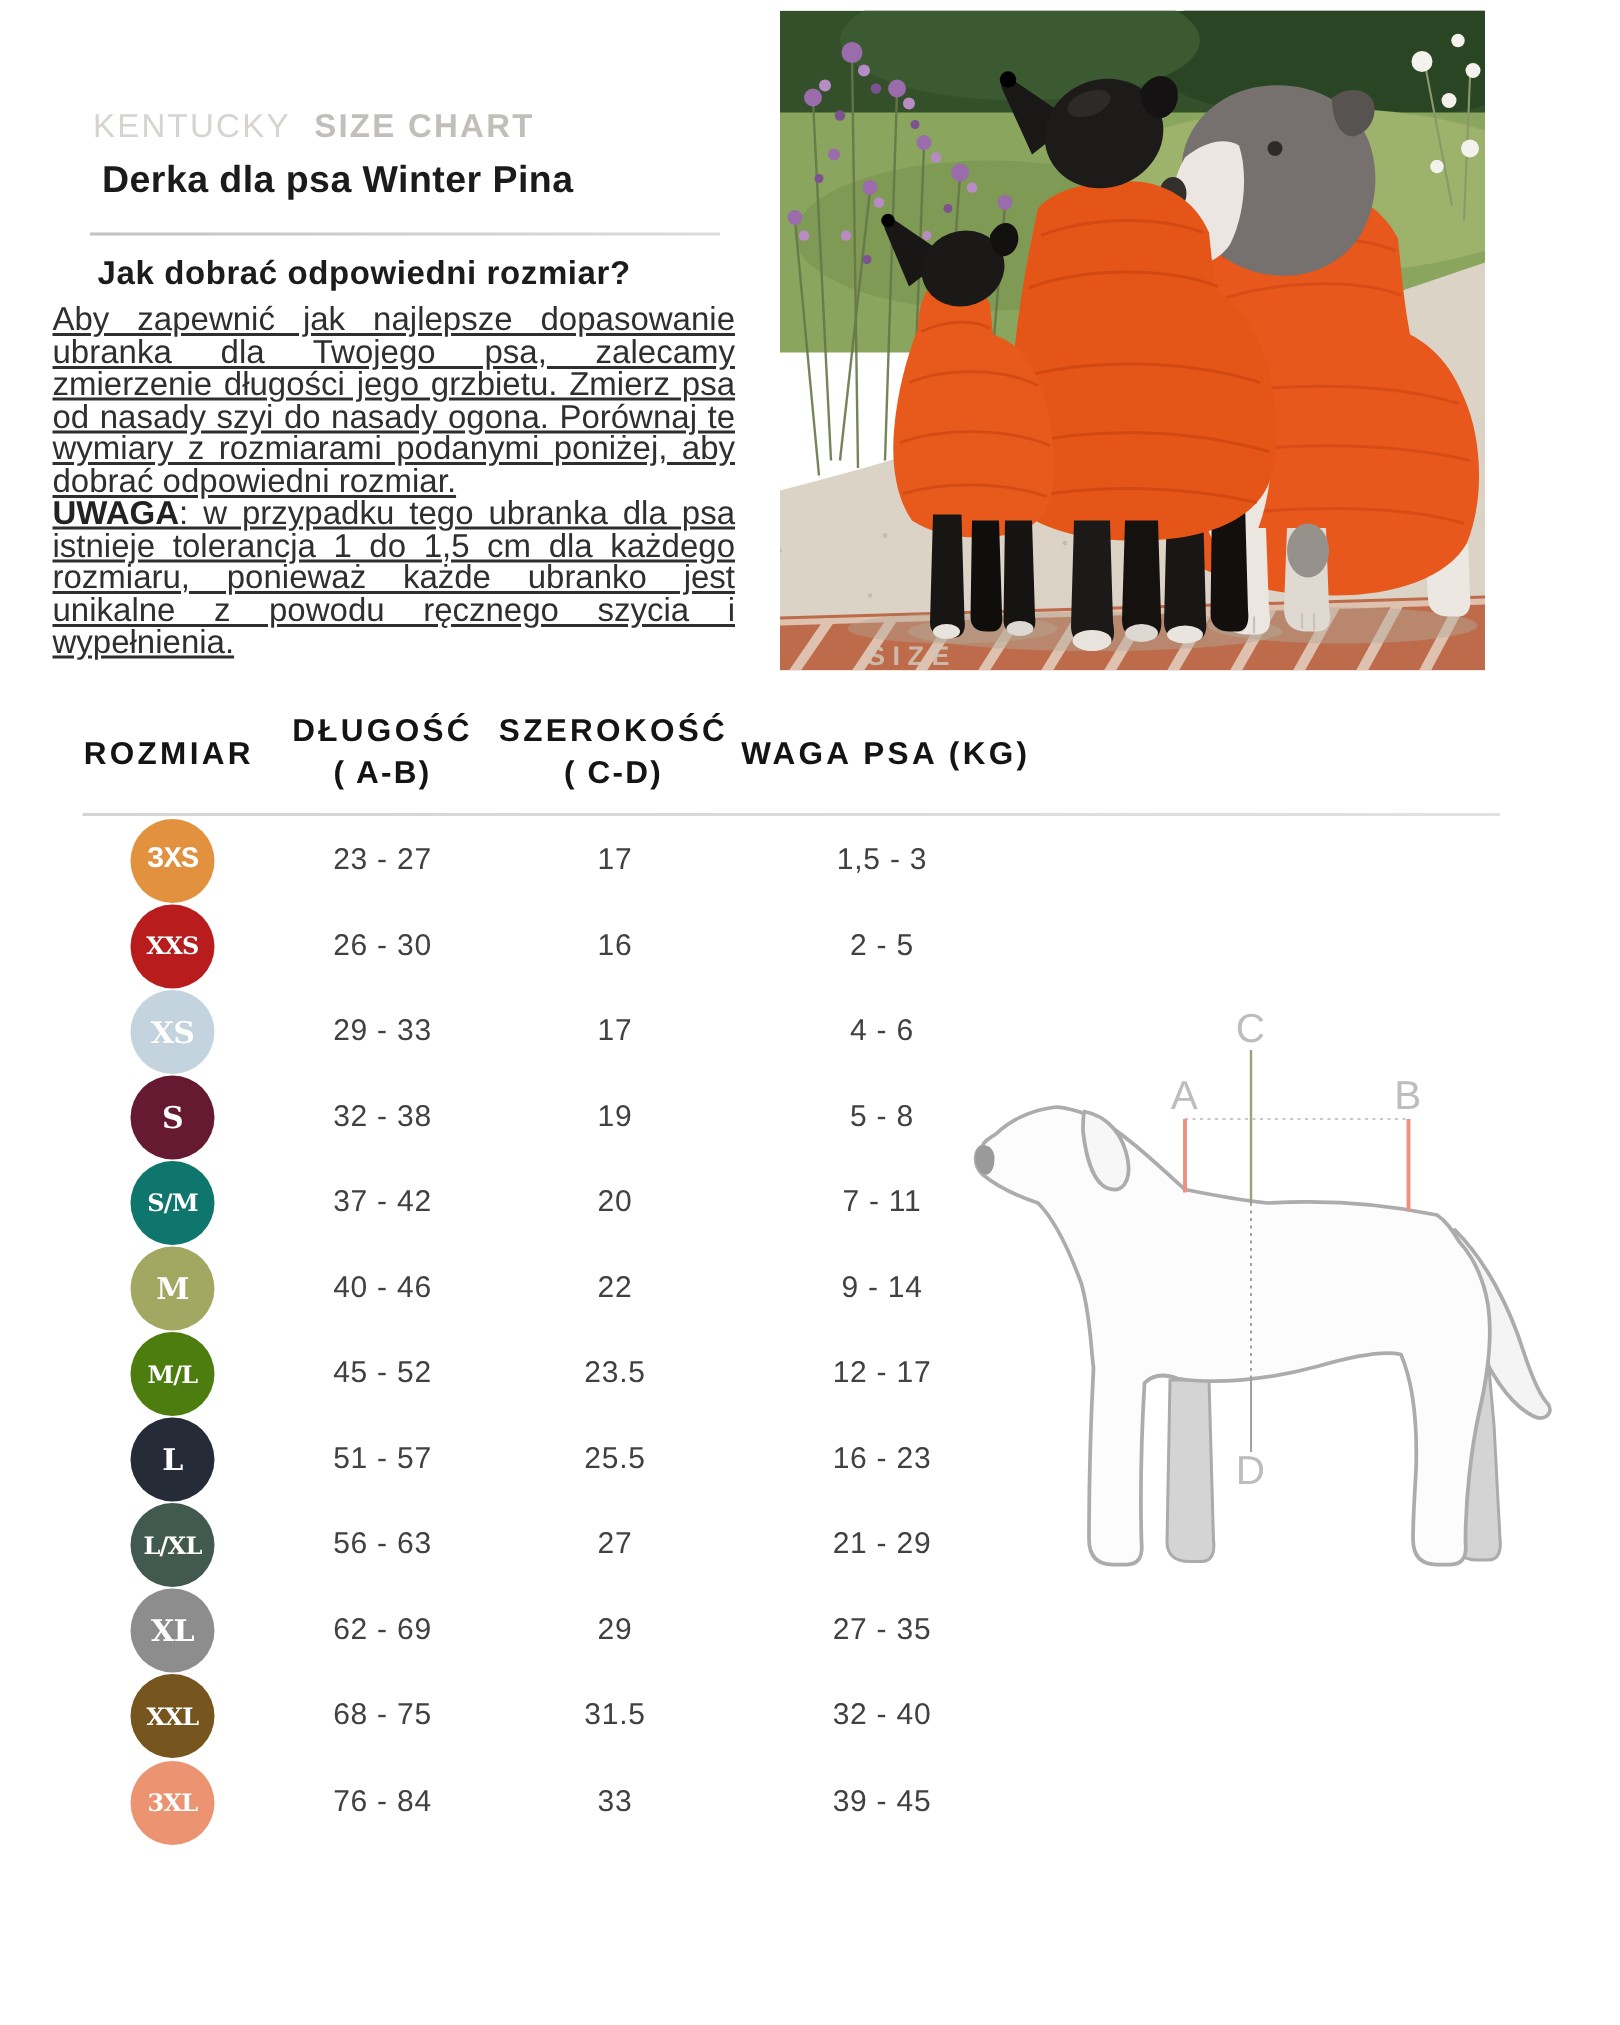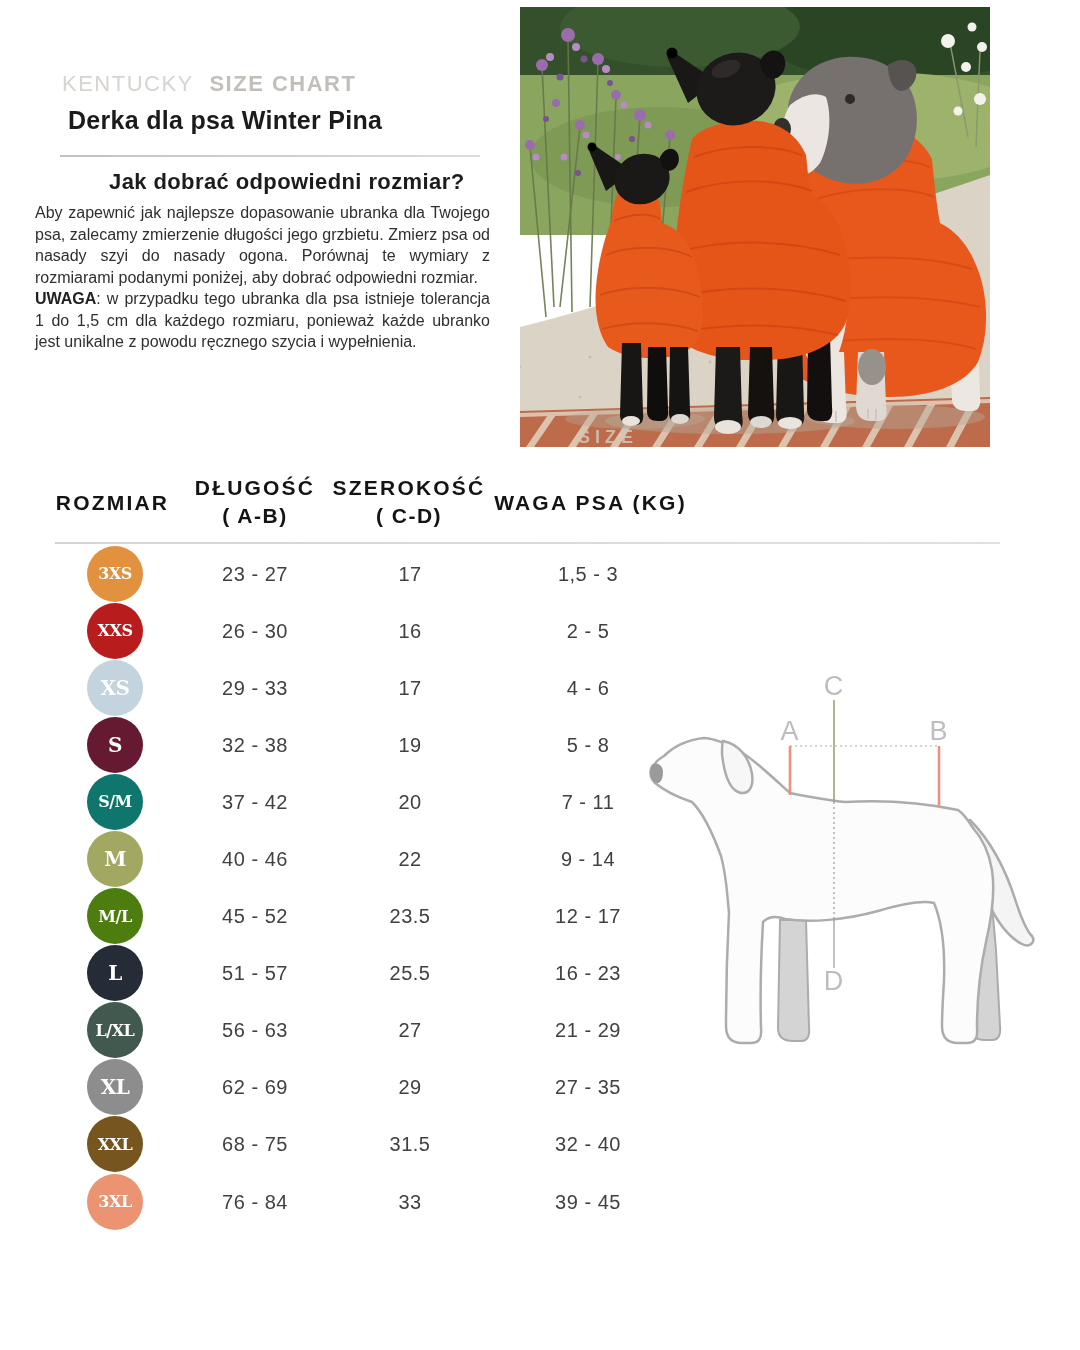--- a/index.html
+++ b/index.html
@@ -8,24 +8,24 @@
     position:relative; width:1080px; height:1350px; background:#ffffff;
     font-family:"Liberation Sans", sans-serif; overflow:hidden;padding-left:42px;
   }
   
   .brand-line { position:absolute; left:62px; top:71px; font-size:22px; letter-spacing:1.5px; }
   .brand { color:#d7d3cf; font-weight:500; }
   .brand-suffix { color:#c2beba; font-weight:700; margin-left:8px; }
   .product-title { position:absolute; left:68px; top:106px; font-size:25px; font-weight:700; color:#1b1b1b; letter-spacing:.3px; }
   .title-divider { position:absolute; left:60px; top:155px; width:420px; height:2px;
     background:linear-gradient(to right,#c4c1be,#dedcda); }
-  .section-heading { position:absolute; left:65px; top:169px; font-size:22px; font-weight:700; color:#1c1c1c; letter-spacing:.4px;margin-left:44px; }
+  .section-heading { position:absolute; left:65px; top:169px; font-size:22px; font-weight:700; color:#1c1c1c; letter-spacing:.4px; }
   
-  .intro { position:absolute; left:35px; top:202px; width:455px; font-size:16px; line-height:21.5px;
-    color:#2f2f2f; text-align:justify; }
+  .intro { position:absolute; left:35px; top:202px; width:455px; font-size:22px; line-height:21.5px;
+    color:#2f2f2f; text-align:justify;text-decoration:underline; }
   .intro p { margin:0; }
   .intro strong { font-weight:700; color:#222; }
   
   .photo { position:absolute; left:520px; top:7px; width:470px; height:440px; overflow:hidden; }
   .photo svg { display:block; }
   .photo-watermark { position:absolute; left:58px; top:420px; font-size:18px; letter-spacing:5px;
     color:#cfc7b9; opacity:.85; font-weight:600; }
   
   .th { position:absolute; font-size:21px; font-weight:700; color:#141414; letter-spacing:2.2px;
     text-align:center; line-height:1.35; }
@@ -255,21 +255,21 @@
   <div class="th th-szerokosc">
     <span>SZEROKOŚĆ</span>
     <span class="sub">( C-D)</span>
   </div>
   <div class="header-rule"></div>
 
   <div class="rows">
 
       <div class="size-row">
         <div class="badge" style="background: rgb(226, 145, 63);">
-          <span style="font-size: 16px;">3XS</span>
+          <span style="font-size: 20px; font-family: Liberation Mono, monospace;">3XS</span>
         </div>
         <div class="cell cell-length">23 - 27</div>
         <div class="cell cell-width">17</div>
         <div class="cell cell-weight">1,5 - 3</div>
       </div>
 
       <div class="size-row">
         <div class="badge" style="background: #b91c1c;">
           <span style="font-size: 16px;">XXS</span>
         </div>

